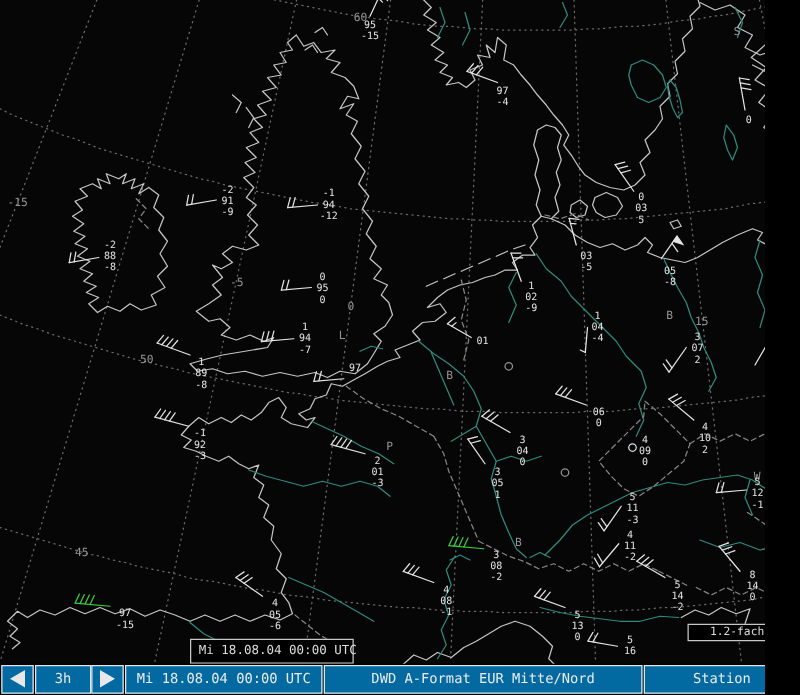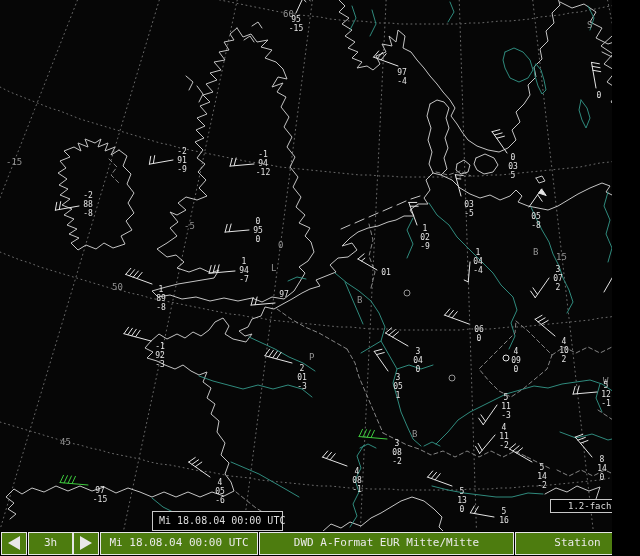--- a/index.html
+++ b/index.html
@@ -6,21 +6,21 @@
   #app{position:relative;width:612px;height:556px;background:#060606;overflow:hidden;
        font-family:"DejaVu Sans Mono","Liberation Mono",monospace;}
   #map-wrap{position:absolute;left:0;top:0;width:640px;height:532px;}
   .sbox{position:absolute;background:#000;border:1px solid #c8c8c8;color:#dcdcdc;
         font-size:10px;white-space:nowrap;box-sizing:border-box;}
   #box-layer{left:0;top:511px;width:153px;height:20px;line-height:18px;padding-left:6px;}
   #box-time{left:152px;top:511px;width:131px;height:20px;line-height:18px;padding-left:6px;}
   #box-fach{left:550px;top:499px;width:90px;height:14px;line-height:12px;font-size:9px;padding-left:17px;}
   #box-count{left:550px;top:512px;width:90px;height:19px;line-height:17px;font-size:13px;text-align:center;}
   #toolbar{position:absolute;left:0;top:531px;width:640px;height:25px;background:#000;}
-  .tbtn{position:absolute;top:1px;height:21px;background:#4d7c0f;border:1px solid #e6e6e6;
+  .tbtn{position:absolute;top:1px;height:21px;background:#0369a1;border:1px solid #e6e6e6;
         color:#eaeaea;font-size:11px;text-align:center;line-height:20px;box-sizing:content-box;
         cursor:pointer;overflow:hidden;}
   .tri-l{display:inline-block;width:0;height:0;border-top:7px solid transparent;
          border-bottom:7px solid transparent;border-right:12px solid #e8e8e8;margin-top:3px;}
   .tri-r{display:inline-block;width:0;height:0;border-top:7px solid transparent;
          border-bottom:7px solid transparent;border-left:12px solid #e8e8e8;margin-top:3px;}
   #btn-prev{left:1px;width:24px;}
   #btn-step{left:28px;width:43px;}
   #btn-next{left:73px;width:24px;}
   #btn-datetime{left:100px;width:156px;}
@@ -437,16 +437,16 @@
   </div>
 
   <div class="sbox" id="box-time">Mi 18.08.04 00:00 UTC</div>
   <div class="sbox" id="box-fach">1.2-fach</div>
 
   <div id="toolbar">
     <div class="tbtn" id="btn-prev"><span class="tri-l"></span></div>
     <div class="tbtn" id="btn-step">3h</div>
     <div class="tbtn" id="btn-next"><span class="tri-r"></span></div>
     <div class="tbtn" id="btn-datetime">Mi 18.08.04 00:00 UTC</div>
-    <div class="tbtn" id="btn-format">DWD A-Format EUR Mitte/Mitte</div>
+    <div class="tbtn" id="btn-format">DWD A-Format EUR Mitte/Nord</div>
     <div class="tbtn" id="btn-station">Station</div>
   </div>
 </div>
 
 </body></html>

